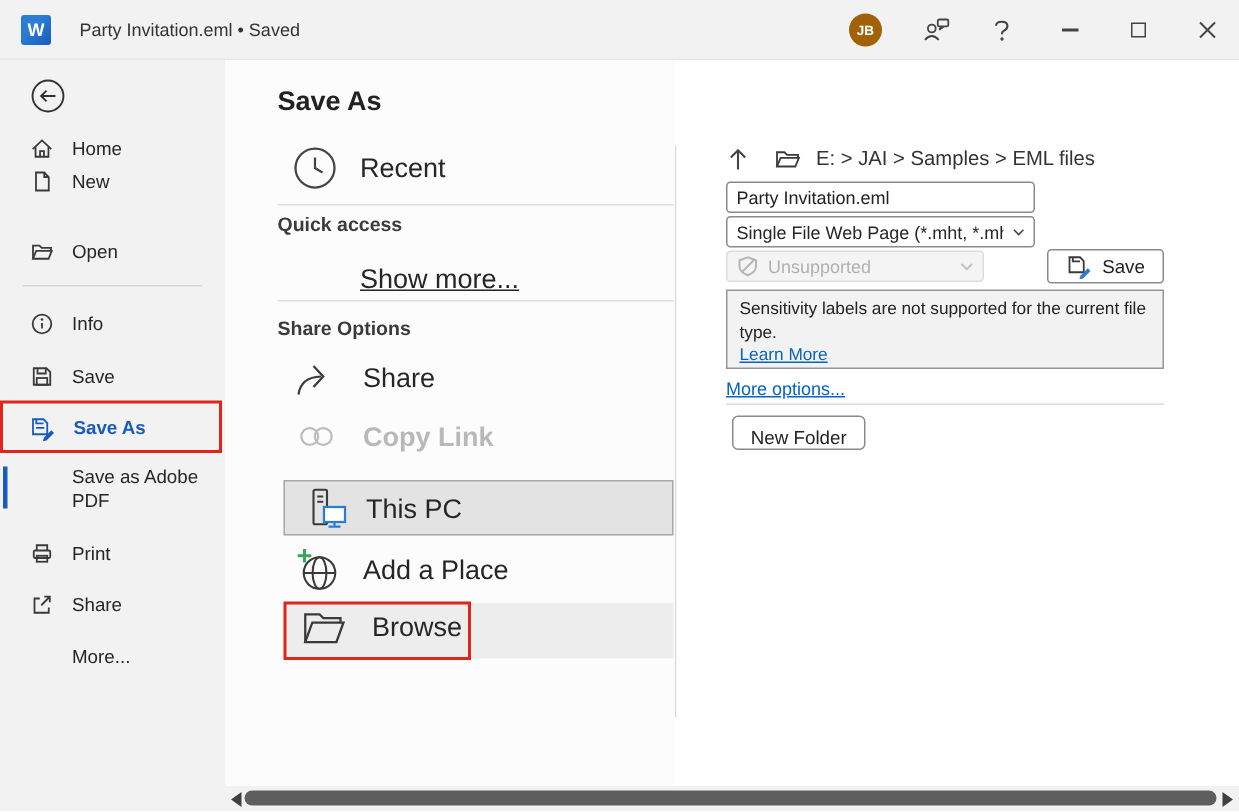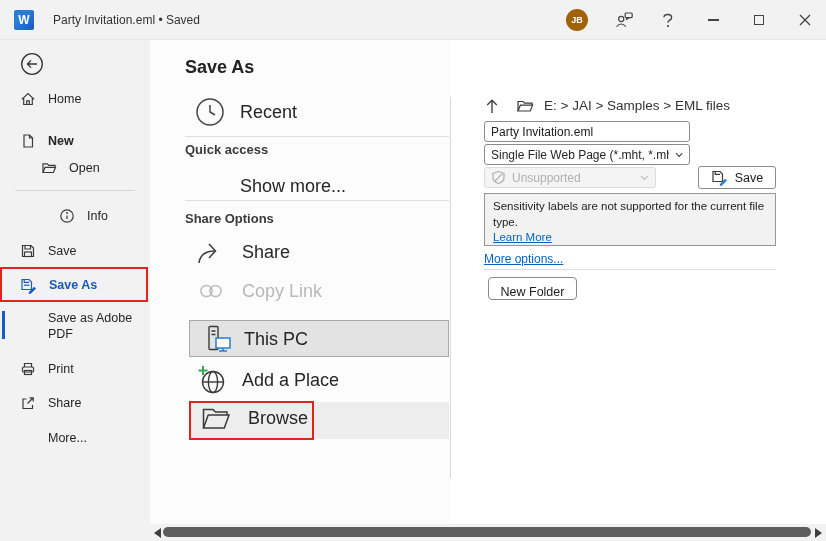--- a/index.html
+++ b/index.html
@@ -26,21 +26,21 @@
   #saveas-accent { position:absolute; left:2px; top:271px; width:3px; height:28px; background:#185abd; }
   .annotation { position:absolute; border:2px solid #e1251d; }
 
   
   #middle { position:absolute; left:150px; top:40px; width:300px; height:484px; background:#fcfcfc; }
   #middle .heading { position:absolute; left:35px; top:17px; font-size:18px; font-weight:bold; color:#222; }
   .mid-row { position:absolute; display:flex; align-items:center; font-size:18px; }
   .mid-divider { position:absolute; left:35px; width:264px; height:1px; background:#dedede; }
   .section-label { position:absolute; left:35px; font-size:13px; font-weight:bold; color:#3a3a3a; }
   .place-box { position:absolute; left:39px; width:260px; }
-  .disabled-text { color:#b8b8b8; }
+  .disabled-text { color:#b8b8b8;font-weight:bold; }
 
   
   #right { position:absolute; left:451px; top:40px; width:375px; height:484px; background:#fff; }
   #vdivider { position:absolute; left:450px; top:97px; width:1px; height:381px; background:#d9d9d9; }
   #breadcrumb-row { position:absolute; left:33px; top:58px; display:flex; align-items:flex-start; gap:10px; font-size:13.5px; color:#333; }
   #filename-input { position:absolute; left:33px; top:81px; width:206px; height:21px; border:1px solid #8a8a8a; border-radius:3px; padding:0 6px; font-size:12px; font-family:"Liberation Sans",sans-serif; color:#222; background:#fff; }
   .fake-select { position:absolute; left:33px; height:21px; border:1px solid #8a8a8a; border-radius:3px; background:#fff; display:flex; align-items:center; font-size:12px; padding:0 6px; gap:6px; }
   #filetype-select { top:104px; width:206px; }
   #sensitivity-select { top:127px; width:172px; background:#f4f4f4; border-color:#dcdcdc; color:#b0b0b0; }
   .grow { flex:1 1 auto; white-space:nowrap; overflow:hidden; }
@@ -116,43 +116,43 @@
       <svg width="16" height="16" viewBox="0 0 16 16">
         <g fill="none" stroke="#3a3a3a" stroke-width="1.2">
           <path d="M1.8 8.4 L8 2.6 L14.2 8.4"></path>
           <path d="M3.7 7 V13.5 H12.3 V7"></path>
           <path d="M6.7 13.5 V9.8 h2.6 v3.7"></path>
         </g>
       </svg>
       <span class="side-label">Home</span>
     </div>
 
-    <div class="side-item" style="top:84px;font-weight:bold;">
+    <div class="side-item" style="top:64px;">
       <svg width="16" height="16" viewBox="0 0 16 16">
         <g fill="none" stroke="#3a3a3a" stroke-width="1.2">
           <path d="M4 2 h5.5 L12.5 5 V14 H4 Z"></path>
           <path d="M9.5 2 V5 H12.5"></path>
         </g>
       </svg>
       <span class="side-label">New</span>
     </div>
 
-    <div class="side-item" style="top:111px;margin-left:21px;">
+    <div class="side-item" style="top:111px;">
       <svg width="16" height="16" viewBox="0 0 16 16">
         <g fill="none" stroke="#3a3a3a" stroke-width="1.2">
           <path d="M2 12.5 V3.8 h4.3 L7.8 5.3 H14 V7"></path>
           <path d="M2 12.5 L4.1 7.3 h10.4 L12.4 12.5 Z"></path>
         </g>
       </svg>
       <span class="side-label">Open</span>
     </div>
 
     <div class="side-divider" style="top:150px;"></div>
 
-    <div class="side-item" style="top:159px;margin-left:39px;">
+    <div class="side-item" style="top:159px;">
       <svg width="16" height="16" viewBox="0 0 16 16">
         <g fill="none" stroke="#3a3a3a" stroke-width="1.2">
           <circle cx="8" cy="8" r="6.2"></circle>
           <path d="M8 7.4 V11"></path>
         </g>
         <circle cx="8" cy="5" r="0.9" fill="#3a3a3a"></circle>
       </svg>
       <span class="side-label">Info</span>
     </div>
 
@@ -221,21 +221,21 @@
         <g fill="none" stroke="#444" stroke-width="1.5">
           <circle cx="16" cy="16" r="13"></circle>
           <path d="M16 9 V16 L21 19"></path>
         </g>
       </svg>
       <span>Recent</span>
     </div>
 
     <div class="mid-divider" style="top:96px;"></div>
     <div class="section-label" style="top:102px;">Quick access</div>
-    <div class="mid-row" style="left:90px;top:136px;">
+    <div class="mid-row" style="left:90px;top:136px;text-decoration:underline;">
       <span>Show more...</span>
     </div>
     <div class="mid-divider" style="top:160px;"></div>
     <div class="section-label" style="top:171px;">Share Options</div>
 
     <div class="mid-row" style="left:46px;top:198px;gap:16px;">
       <svg width="30" height="28" viewBox="0 0 30 28">
         <g fill="none" stroke="#3a3a3a" stroke-width="1.5">
           <path d="M3 25 q1.5-11.5 15-12"></path>
           <path d="M13 6 l6.5 7 L13 20"></path>

